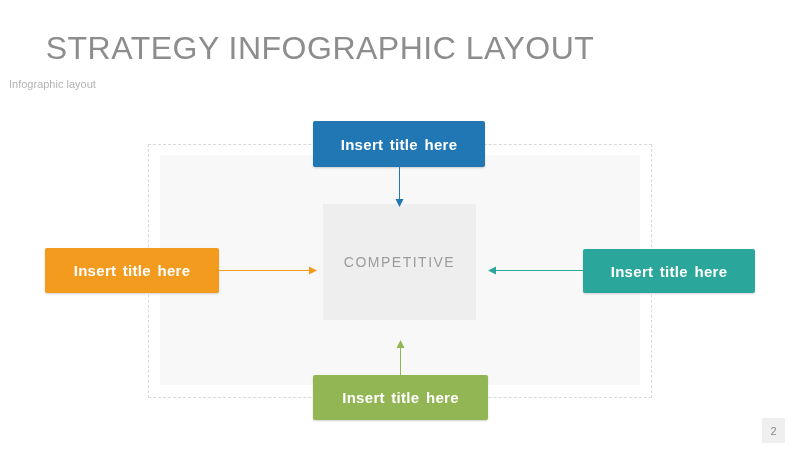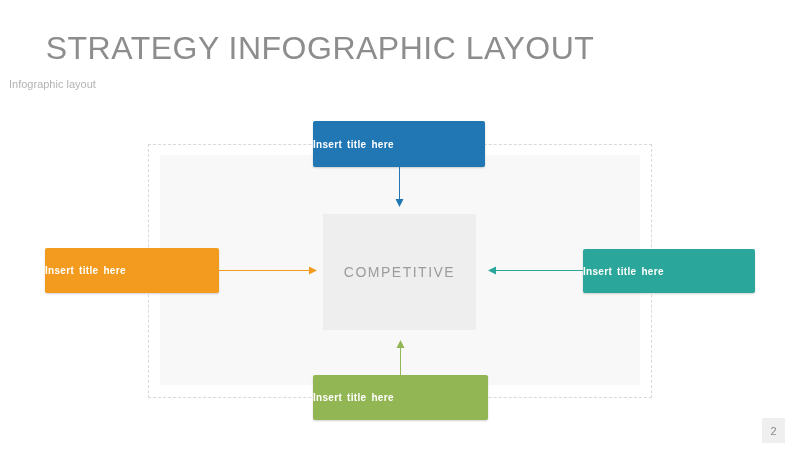--- a/index.html
+++ b/index.html
@@ -18,28 +18,28 @@
   }
   .dashed-frame {
     position:absolute; left:148px; top:144px; width:502px; height:252px;
     border:1px dashed var(--frame-border);
   }
   .inner-panel {
     position:absolute; left:160px; top:155px; width:480px; height:230px;
     background:var(--panel-bg);
   }
   .center-box {
-    position:absolute; left:323px; top:214px; width:153px; height:116px;
+    position:absolute; left:323px; top:204px; width:153px; height:116px;
     background:var(--center-bg);
     display:flex; align-items:center; justify-content:center;
     font-size:14px; letter-spacing:1.5px; color:var(--center-text);
   }
   .node {
-    position:absolute; display:flex; align-items:center; justify-content:flex-start;
-    color:#ffffff; font-size:10px; font-weight:bold; letter-spacing:0.3px;
+    position:absolute; display:flex; align-items:center; justify-content:center;
+    color:#ffffff; font-size:15px; font-weight:bold; letter-spacing:0.3px;
     word-spacing:2px; border-radius:2px; box-shadow:0 1px 2px rgba(0,0,0,0.18);
     cursor:pointer;
   }
   .node-top    { left:313px; top:121px; width:172px; height:46px; background:var(--blue); }
   .node-left   { left:45px;  top:248px; width:174px; height:45px; background:var(--orange); }
   .node-right  { left:583px; top:249px; width:172px; height:44px; background:var(--teal); }
   .node-bottom { left:313px; top:375px; width:175px; height:45px; background:var(--green); }
   .arrow-layer { position:absolute; left:0; top:0; pointer-events:none; }
   .arrow-blue   line { stroke:var(--blue);   stroke-width:1; } .arrow-blue   polygon { fill:var(--blue); }
   .arrow-orange line { stroke:var(--orange); stroke-width:1; } .arrow-orange polygon { fill:var(--orange); }

